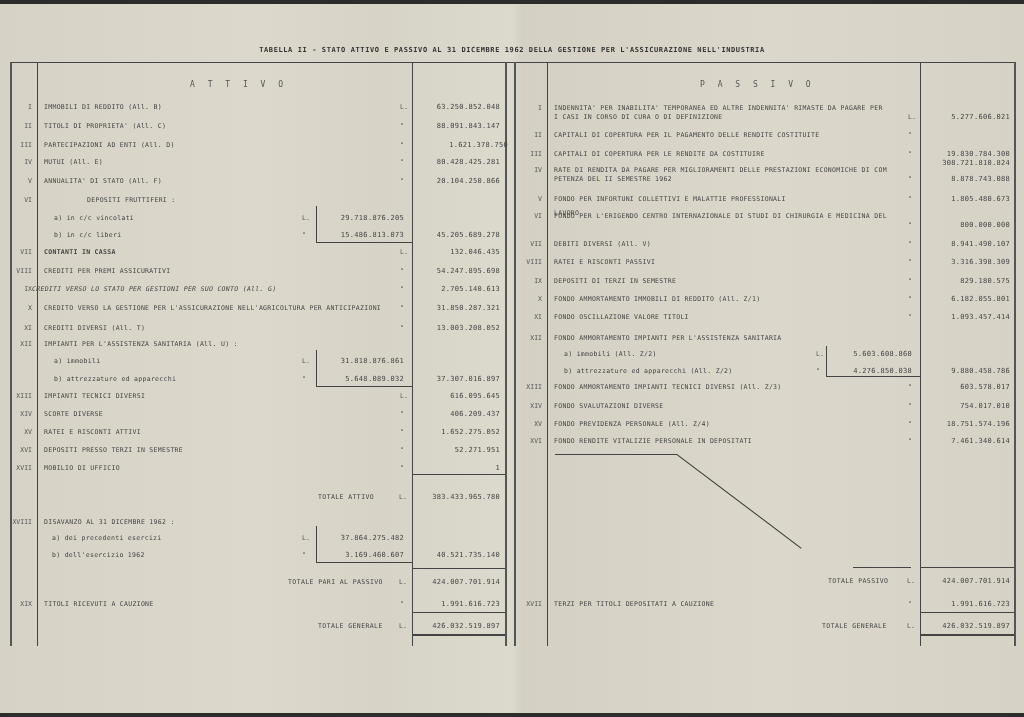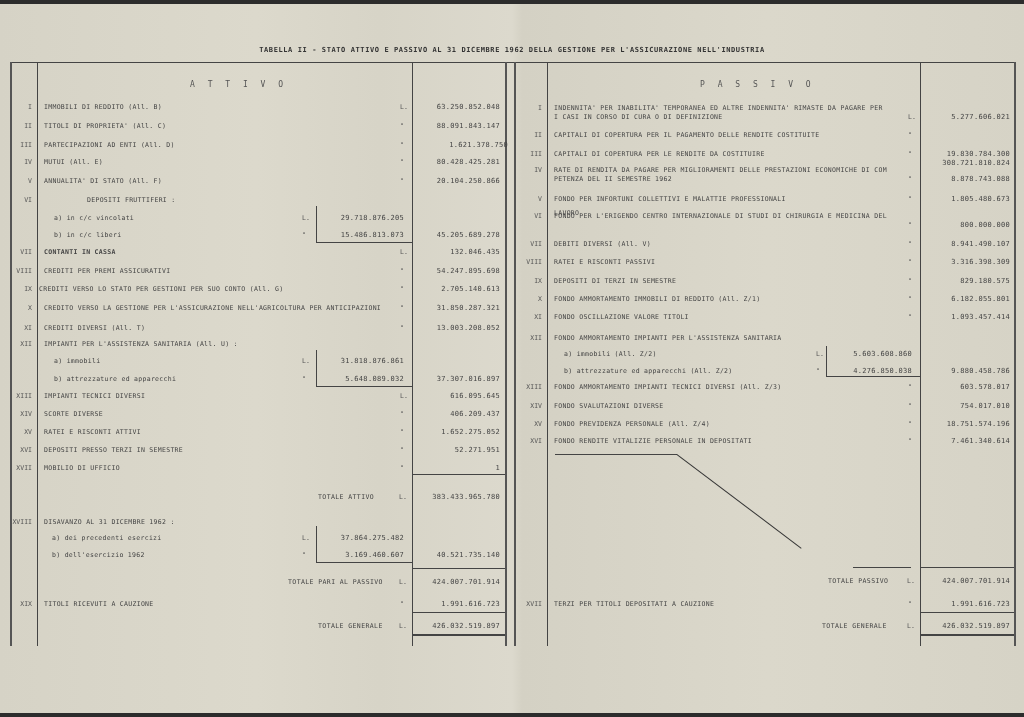--- a/index.html
+++ b/index.html
@@ -103,21 +103,21 @@
       <div class="num" style="left:412px;top:248px;width:88px;">132.046.435</div>
     </div>
     <div>
       <div class="roman" style="left:6px;top:267px;">VIII</div>
       <div class="row" style="left:44px;top:267px;">CREDITI PER PREMI ASSICURATIVI</div>
       <div class="mark" style="left:400px;top:267px;">"</div>
       <div class="num" style="left:412px;top:267px;width:88px;">54.247.895.698</div>
     </div>
     <div>
       <div class="roman" style="left:6px;top:285px;">IX</div>
-      <div class="row" style="left:39px;top:285px;">CREDITI VERSO LO STATO PER GESTIONI PER SUO CONTO  (All. G)</div>
+      <div class="row" style="left:32px;top:285px;font-style:italic;">CREDITI VERSO LO STATO PER GESTIONI PER SUO CONTO  (All. G)</div>
       <div class="mark" style="left:400px;top:285px;">"</div>
       <div class="num" style="left:412px;top:285px;width:88px;">2.705.140.613</div>
     </div>
     <div>
       <div class="roman" style="left:6px;top:304px;">X</div>
       <div class="row" style="left:44px;top:304px;">CREDITO VERSO LA GESTIONE PER L'ASSICURAZIONE NELL'AGRICOLTURA PER ANTICIPAZIONI</div>
       <div class="mark" style="left:400px;top:304px;">"</div>
       <div class="num" style="left:412px;top:304px;width:88px;">31.850.287.321</div>
     </div>
     <div>

